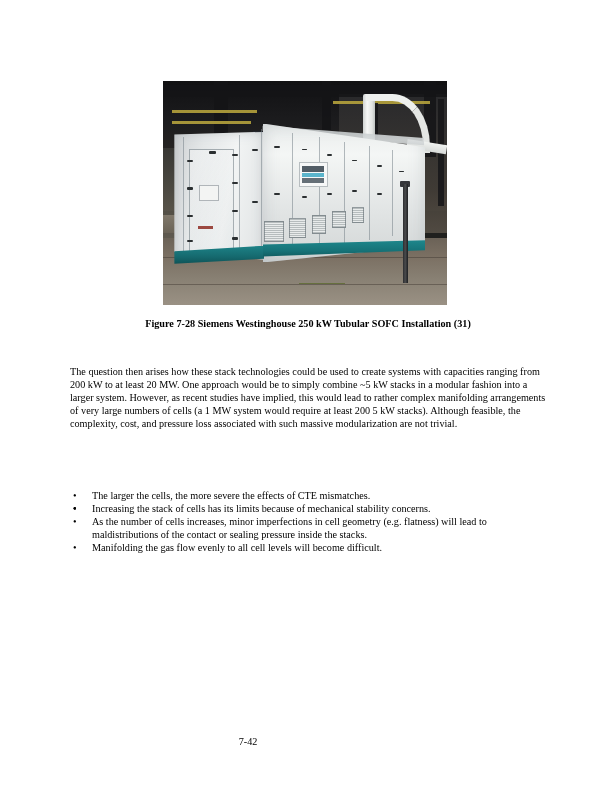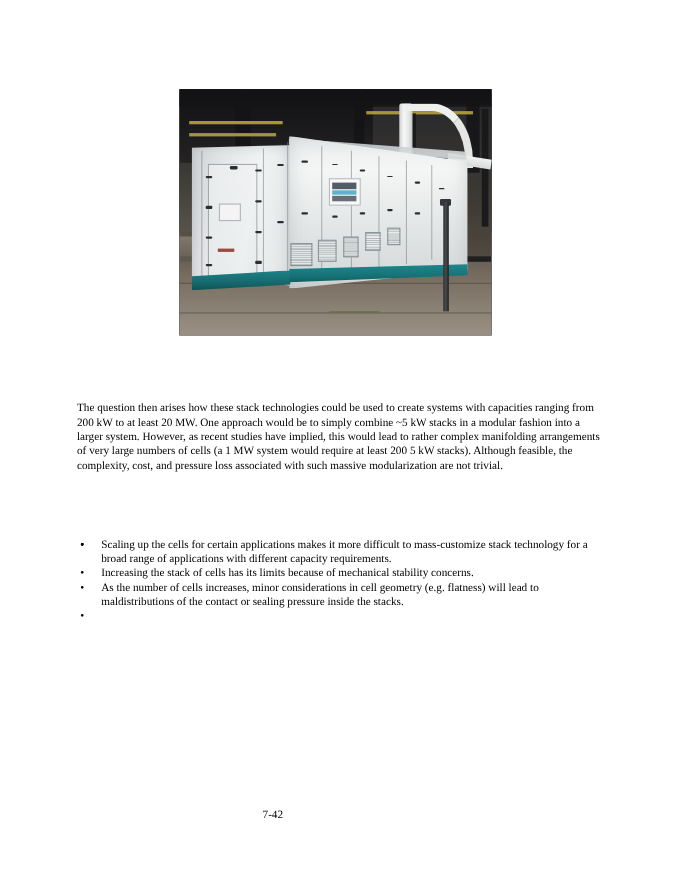--- a/index.html
+++ b/index.html
@@ -423,27 +423,28 @@
         <div class="plinth-left"></div>
         <div class="plinth-right"></div>
       </div>
 
       <div class="bollard-top"></div>
       <div class="bollard"></div>
       <div class="cable" style="left:48%;top:84%;width:16%;height:6%;"></div>
     </div>
   </div>
 
+  <div class="caption">Figure 7-28  Siemens Westinghouse 250 kW Tubular SOFC Installation (31)</div>
 
   <p class="para" id="para-1">The question then arises how these stack technologies could be used to create systems with capacities ranging from 200 kW to at least 20 MW. One approach would be to simply combine ~5 kW stacks in a modular fashion into a larger system. However, as recent studies have implied, this would lead to rather complex manifolding arrangements of very large numbers of cells (a 1 MW system would require at least 200 5 kW stacks). Although feasible, the complexity, cost, and pressure loss associated with such massive modularization are not trivial.</p>
 
   <ul class="bullets">
+    <li><span class="dot">•</span><span>The larger the cells, the more severe the effects of CTE mismatches.</span></li>
     <li><span class="dot">•</span></li>
     <li><span class="dot">•</span></li>
-    <li><span class="dot">•</span><span>Scaling up the cells for certain applications makes it more difficult to mass-customize stack technology for a broad range of applications with different capacity requirements.</span></li>
     <li><span class="dot">•</span><span>Increasing the stack of cells has its limits because of mechanical stability concerns.</span></li>
-    <li><span class="dot">•</span><span>As the number of cells increases, minor considerations in cell geometry (e.g. flatness) will lead to maldistributions of the contact or sealing pressure inside the stacks.</span></li>
-    <li><span class="dot">•</span></li>
+    <li><span class="dot">•</span><span>As the number of cells increases, minor imperfections in cell geometry (e.g. flatness) will lead to maldistributions of the contact or sealing pressure inside the stacks.</span></li>
+    <li><span class="dot">•</span><span>Manifolding the gas flow evenly to all cell levels will become difficult.</span></li>
   </ul>
 
   <div class="footer">7-42</div>
 
 </div>
 
 </body></html>

